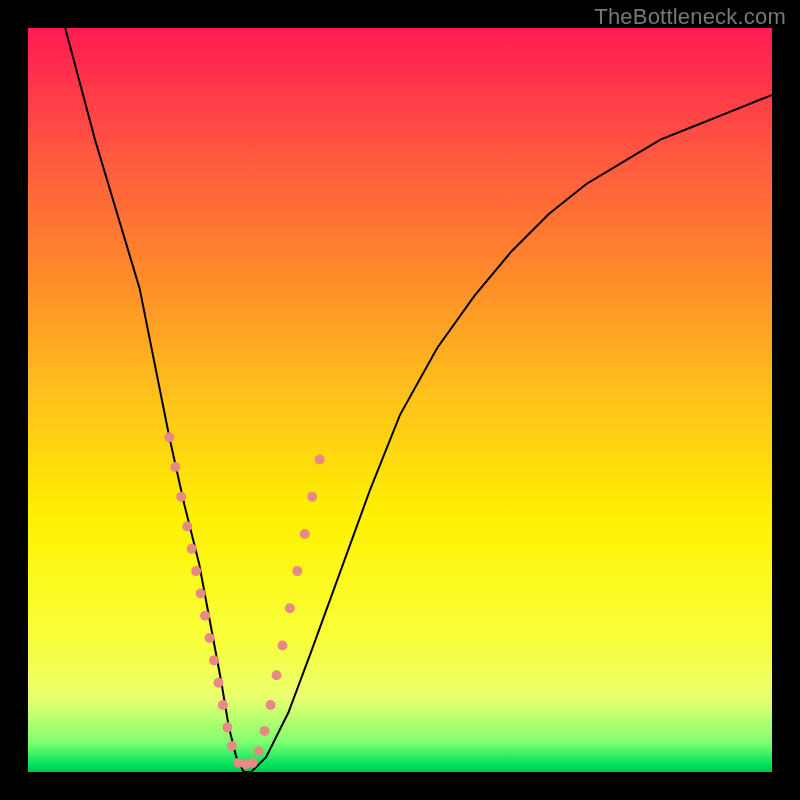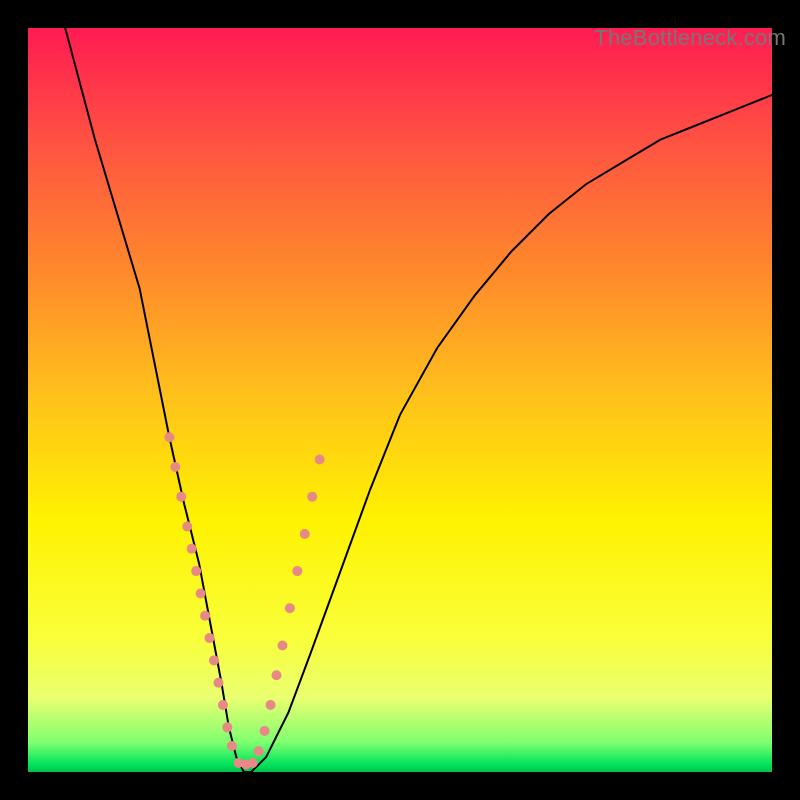--- a/index.html
+++ b/index.html
@@ -50,21 +50,20 @@
     inset: 0;
   }
   .watermark {
     position: absolute;
     top: 4px;
     right: 14px;
     color: #777;
     font-size: 22px;
     letter-spacing: 0.2px;
     font-weight: 500;
-    margin-top: 21px;
   }
 </style>
 </head>
 <body>
 
 <div class="frame">
   <div class="plot-area">
     <div class="gradient"></div>
     <svg class="curve" viewBox="0 0 100 100" preserveAspectRatio="none">
       <g id="curve-group">

